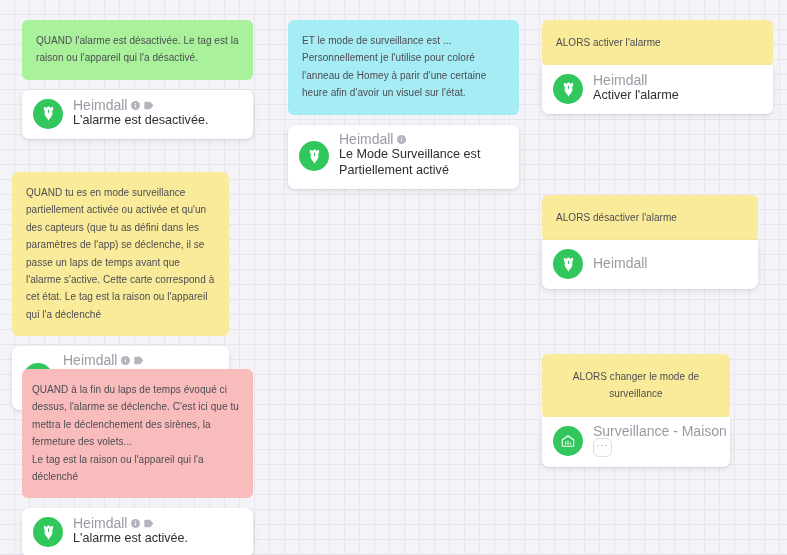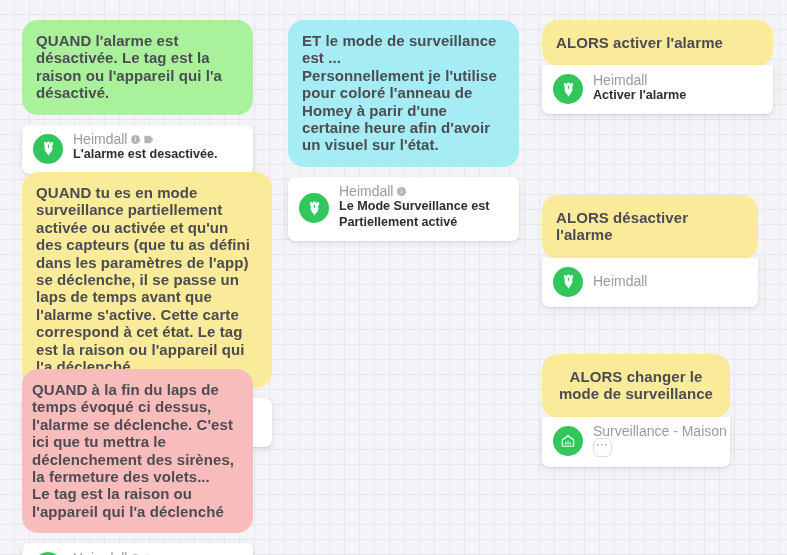--- a/index.html
+++ b/index.html
@@ -26,29 +26,28 @@
     background-position: -1px -1px;
     overflow: hidden;
   }
 
   
   .group {
     position: absolute;
   }
 
   .note {
-    border-radius: 16px;
+    border-radius: 6px;
     padding: 12px 14px 13px 14px;
-    font-size: 15px;
+    font-size: 10px;
     line-height: 17.4px;
     color: #4c4c52;
     letter-spacing: .005em;
     box-sizing: border-box;
     white-space: pre-line;
-    font-weight: bold;
   }
   .note.green  { background: #a9f29b; }
   .note.cyan   { background: #a6ecf5; }
   .note.yellow { background: #faeb9a; }
   .note.pink   { background: #f9bcbc; padding-left: 10px; }
 
   .note.trigger-title {
     padding: 14px 14px 15px 14px;
   }
 
@@ -99,21 +98,20 @@
     white-space: nowrap;
   }
   .card-title {
     font-size: 12.6px;
     color: #2e2e33;
     line-height: 16.5px;
     white-space: pre-line;
     display: flex;
     align-items: center;
     gap: 6px;
-    font-weight: bold;
   }
 
   .mini-icon { display: inline-flex; align-items: center; }
   .mini-icon svg { display: block; }
 
   .ellipsis-badge {
     display: inline-flex;
     align-items: center;
     justify-content: center;
     width: 19px;
@@ -126,21 +124,21 @@
     line-height: 1;
     padding-bottom: 4px;
     box-sizing: border-box;
     flex: 0 0 auto;
   }
 
   
   #g-disarm      { left: 22px;  top: 20px;  width: 231px; }
   #g-surv-mode   { left: 288px; top: 20px;  width: 231px; }
   #g-activate    { left: 542px; top: 20px;  width: 231px; }
-  #g-delay       { left: 22px;  top: 172px; width: 250px; }
+  #g-delay       { left: 12px;  top: 172px; width: 217px; }
   #g-deactivate  { left: 542px; top: 195px; width: 216px; }
   #g-alarm-on    { left: 22px;  top: 369px; width: 231px; }
   #g-change-mode { left: 542px; top: 354px; width: 188px; text-align: center; }
 </style>
 </head>
 <body>
 
 <div id="canvas">
 
   <div class="group" id="g-disarm">

